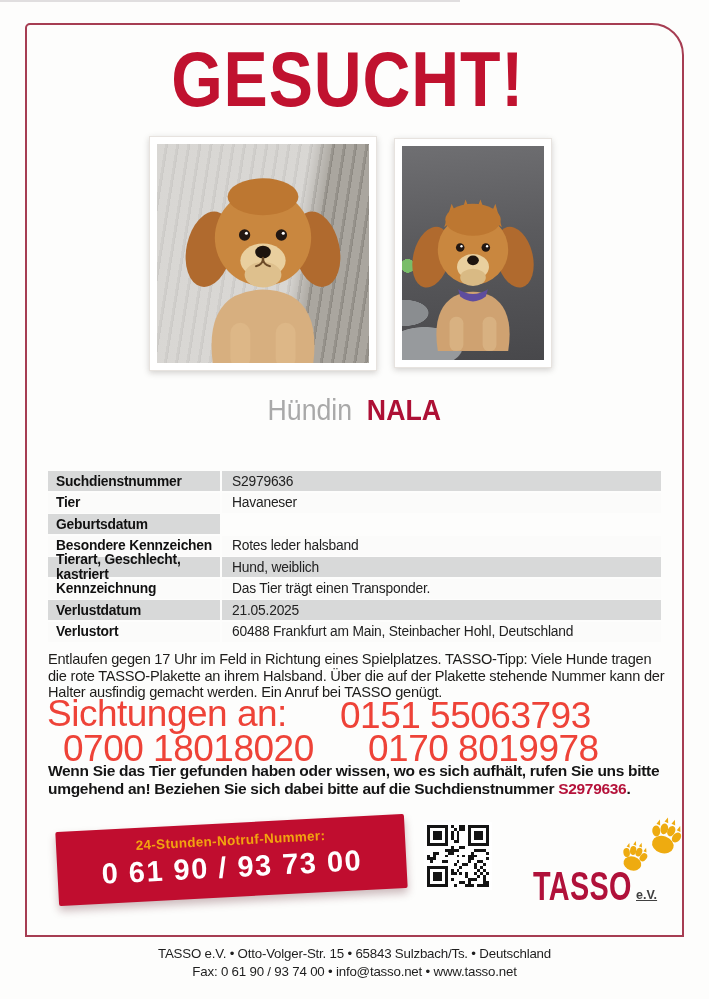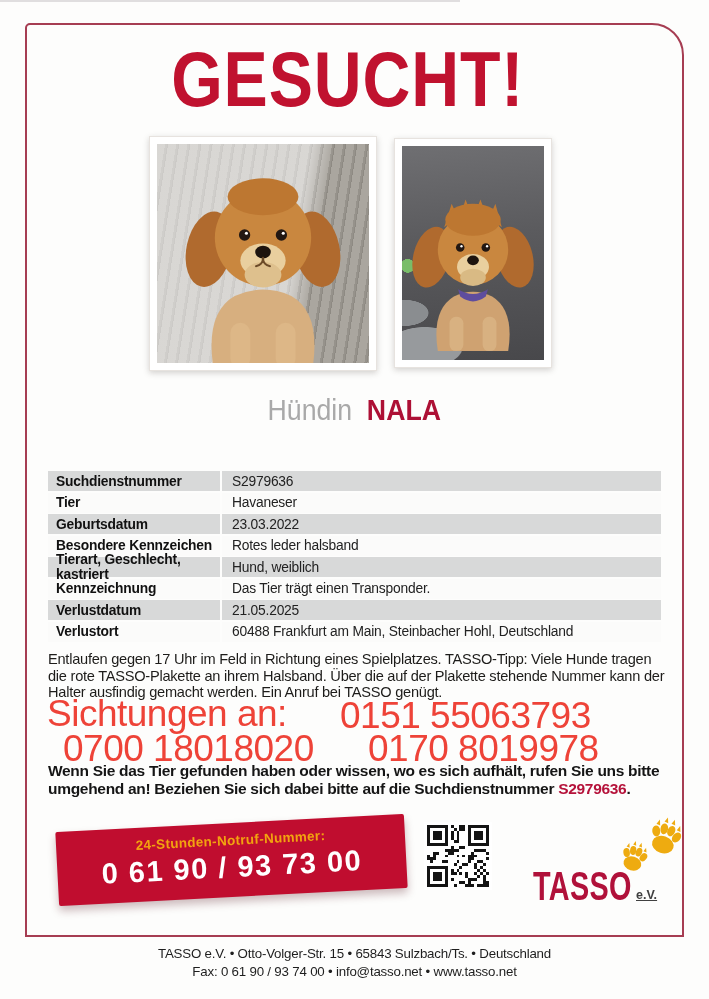--- a/index.html
+++ b/index.html
@@ -167,21 +167,20 @@
   <div class="trow">
     <div class="tcell tlabel">Suchdienstnummer</div>
     <div class="tcell tvalue">S2979636</div>
   </div>
   <div class="trow">
     <div class="tcell tlabel">Tier</div>
     <div class="tcell tvalue">Havaneser</div>
   </div>
   <div class="trow">
     <div class="tcell tlabel">Geburtsdatum</div>
-    <div class="tcell tvalue">23.03.2022</div>
   </div>
   <div class="trow">
     <div class="tcell tlabel">Besondere Kennzeichen</div>
     <div class="tcell tvalue">Rotes leder halsband</div>
   </div>
   <div class="trow">
     <div class="tcell tlabel">Tierart, Geschlecht, kastriert</div>
     <div class="tcell tvalue">Hund, weiblich</div>
   </div>
   <div class="trow">

